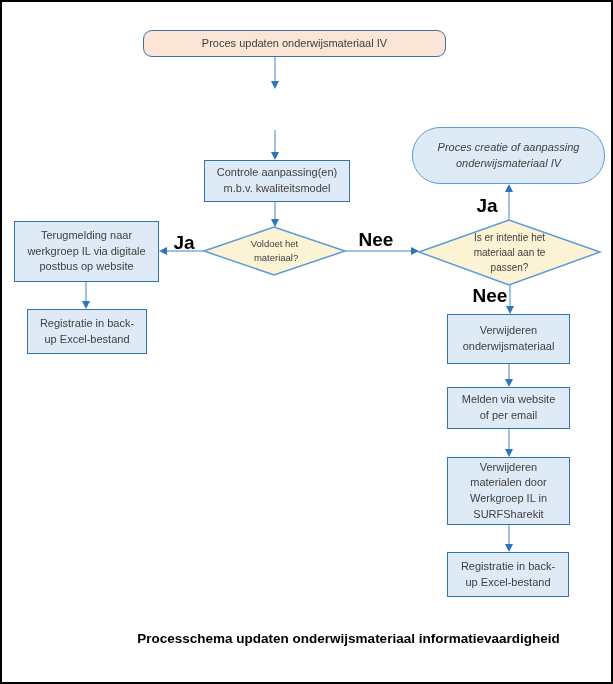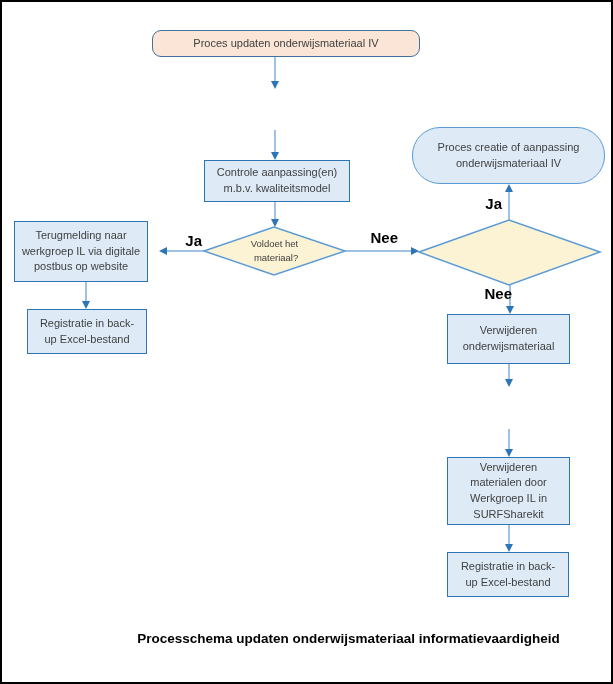--- a/index.html
+++ b/index.html
@@ -29,54 +29,55 @@
     border: 1.5px solid var(--boxBorder, #2e75b6);
   }
   .node.start {
     background: var(--startFill, #fbe5d6);
     border-color: var(--startBorder, #41719c);
     border-radius: 9px;
   }
   .node.rounded {
     border-color: var(--roundedBorder, #5b9bd5);
     border-radius: 28px;
+    font-style: italic;
   }
   .diamond-text {
     position: absolute;
     display: flex;
     align-items: center;
     justify-content: center;
     text-align: center;
     white-space: pre-line;
     color: var(--text, #404040);
     background: transparent;
     border: none;
   }
   .branch-label {
     position: absolute;
     font-weight: bold;
     color: var(--labelText, #000);
-    font-size: 15px;
-    text-align: right;
+    font-size: 19px;
+    text-align: center;
   }
   .title {
     position: absolute;
     left: 80px;
     top: 629px;
     width: 533px;
     text-align: center;
     font-weight: bold;
     font-size: 13.5px;
     color: var(--labelText, #000);
   }
   
-  .n-start        { left: 150px; top: 28px;  width: 268px; height: 27px; }
+  .n-start        { left: 141px; top: 28px;  width: 303px; height: 27px; }
   .n-email        { left: 151px; top: 87px;  width: 249px; height: 41px; }
   .n-controle     { left: 202px; top: 158px; width: 146px; height: 42px; }
-  .n-terugmelding { left: 12px;  top: 219px; width: 134px; height: 61px; }
+  .n-terugmelding { left: 12px;  top: 219px; width: 145px; height: 61px; }
   .n-regleft      { left: 25px;  top: 307px; width: 120px; height: 45px; }
   .n-creatie      { left: 410px; top: 125px; width: 193px; height: 57px; }
   .n-verwijderen  { left: 445px; top: 312px; width: 123px; height: 50px; }
   .n-melden       { left: 445px; top: 385px; width: 123px; height: 42px; }
   .n-verwijderen2 { left: 445px; top: 455px; width: 123px; height: 68px; }
   .n-regright     { left: 445px; top: 550px; width: 122px; height: 45px; }
   .t-diamond1     { left: 202px; top: 227px; width: 141px; height: 44px; font-size: 9.5px; line-height: 1.5; text-align: right; }
   .t-diamond2     { left: 417px; top: 220px; width: 181px; height: 60px; font-size: 10px;  line-height: 1.5; }
   .l-ja-left   { left: 164px; top: 230px; width: 36px; }
   .l-nee-left  { left: 352px; top: 227px; width: 44px; }
@@ -164,24 +165,29 @@
   <div class="node n-terugmelding">Terugmelding naar
 werkgroep IL via digitale
 postbus op website</div>
 
   <div class="node n-regleft">Registratie in back-
 up Excel-bestand</div>
 
   <div class="node rounded n-creatie">Proces creatie of aanpassing
 onderwijsmateriaal IV</div>
 
+  <div class="diamond-text t-diamond2">Is er intentie het
+materiaal aan te
+passen?</div>
 
   <div class="node n-verwijderen">Verwijderen
 onderwijsmateriaal</div>
 
+  <div class="node n-melden">Melden via website
+of per email</div>
 
   <div class="node n-verwijderen2">Verwijderen
 materialen door
 Werkgroep IL in
 SURFSharekit</div>
 
   <div class="node n-regright">Registratie in back-
 up Excel-bestand</div>
 
   <div class="branch-label l-ja-left">Ja</div>

